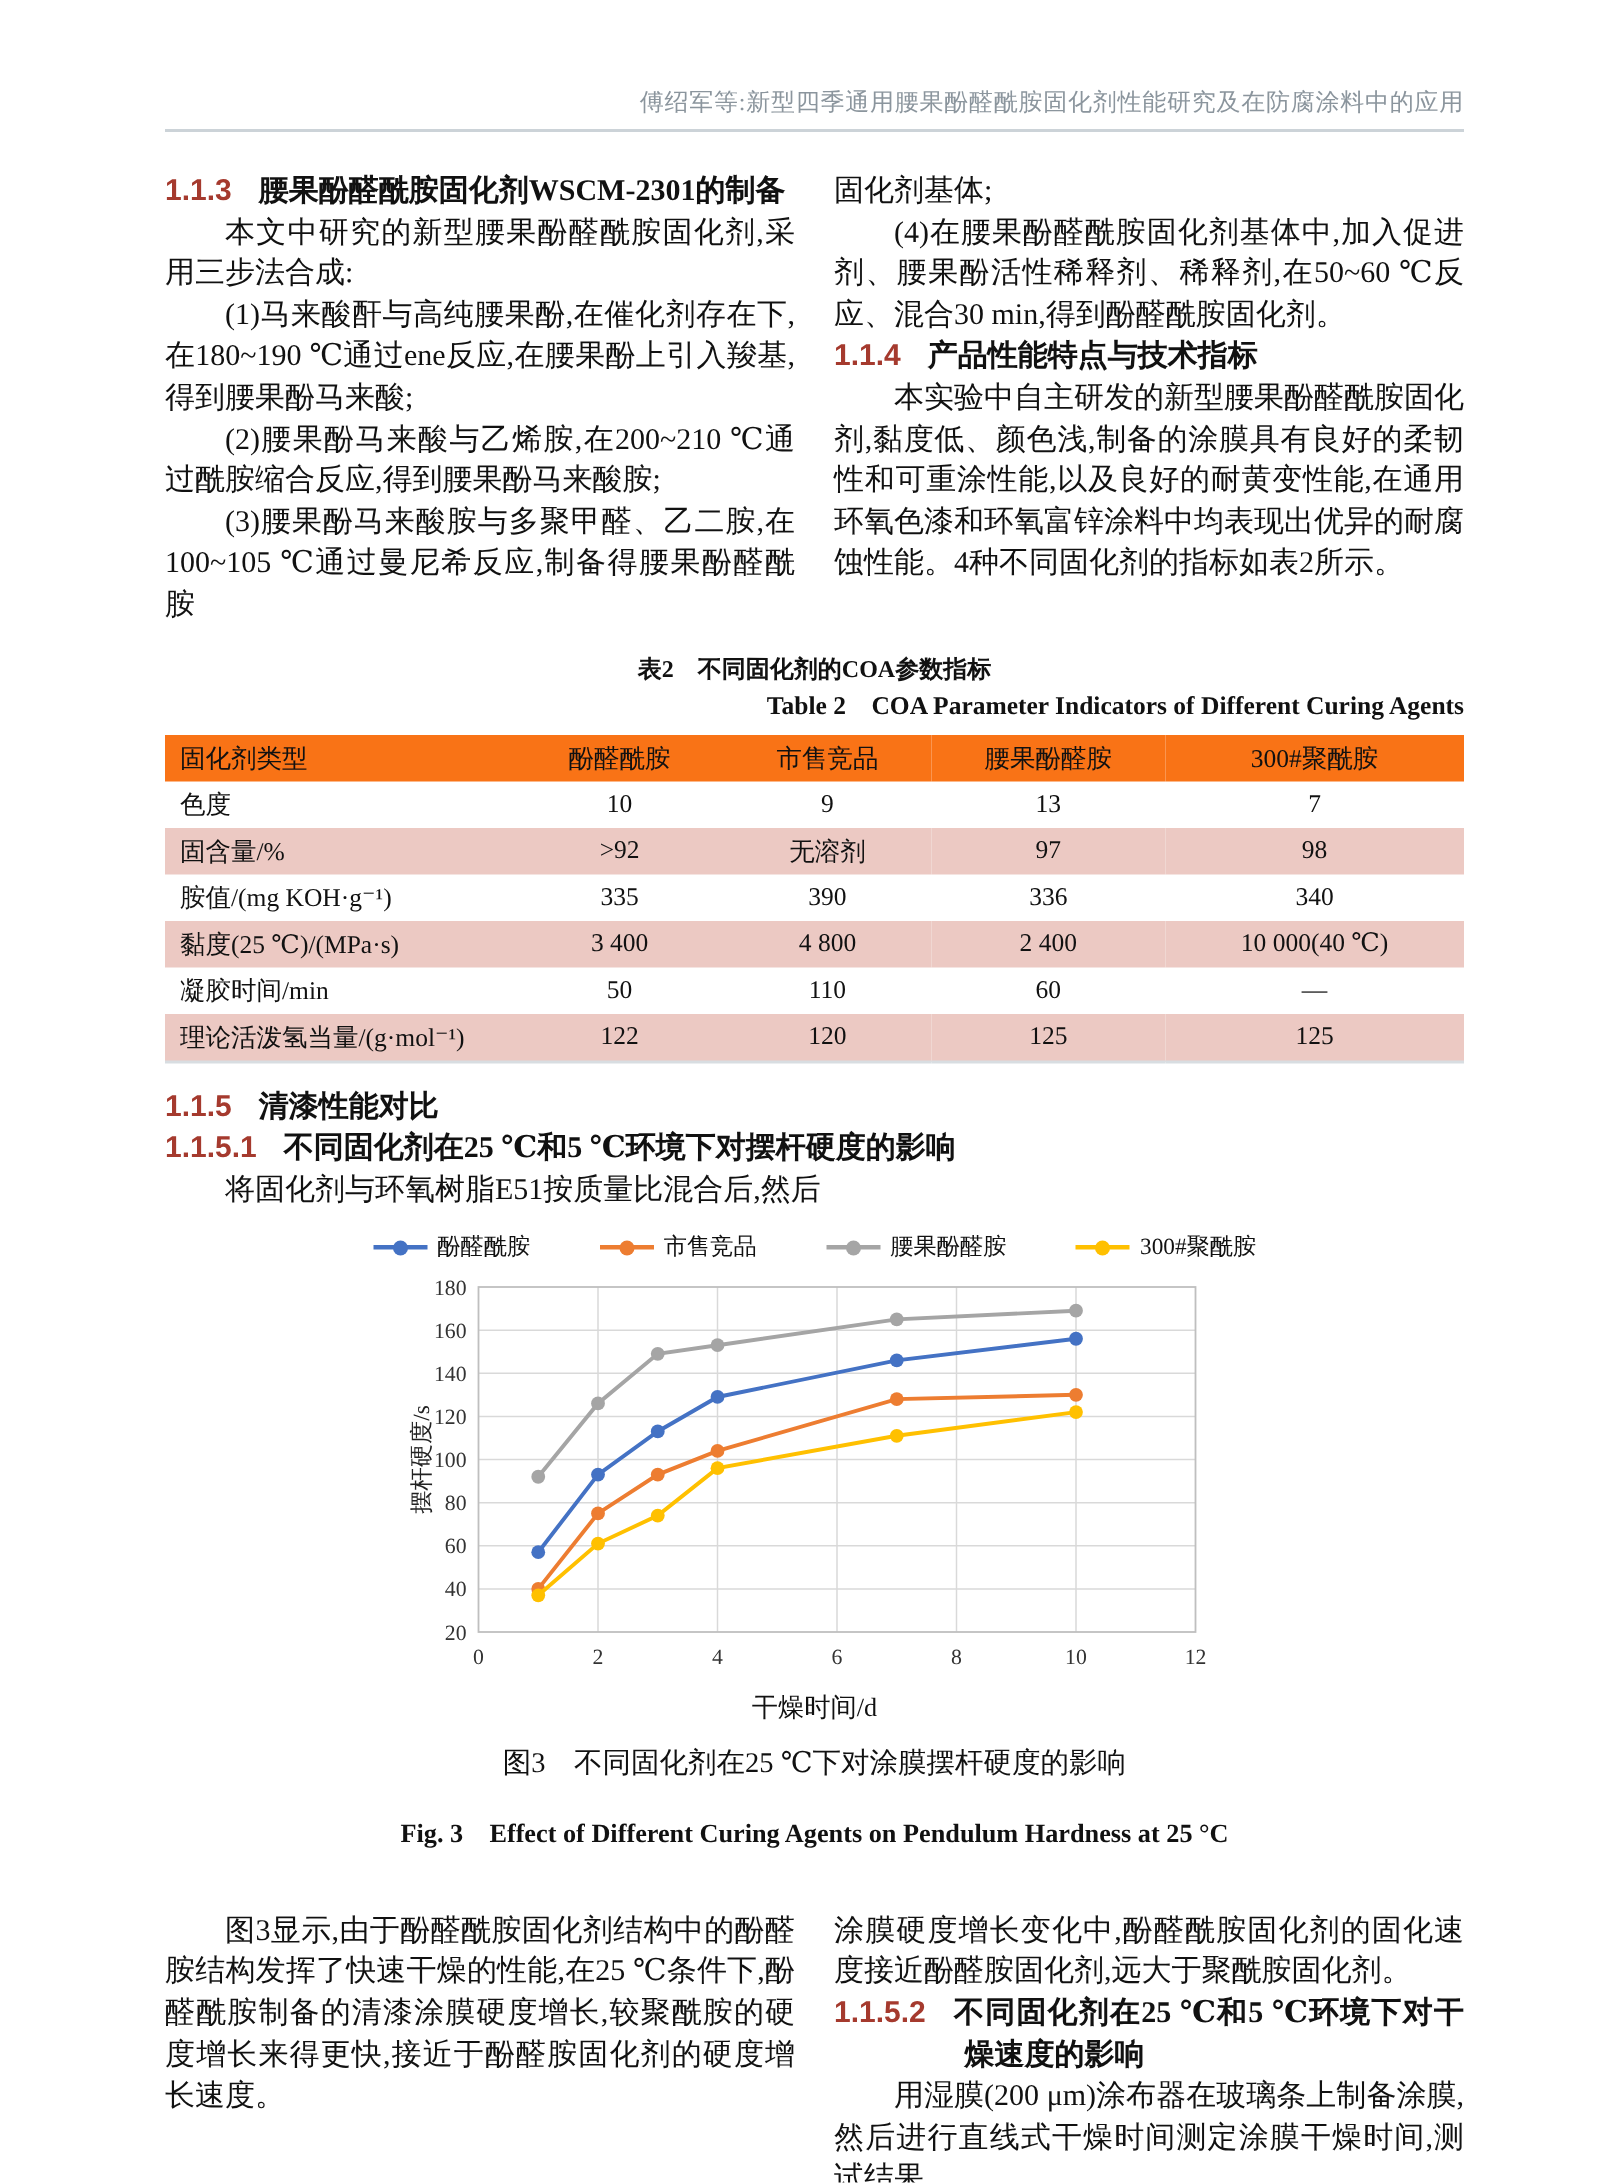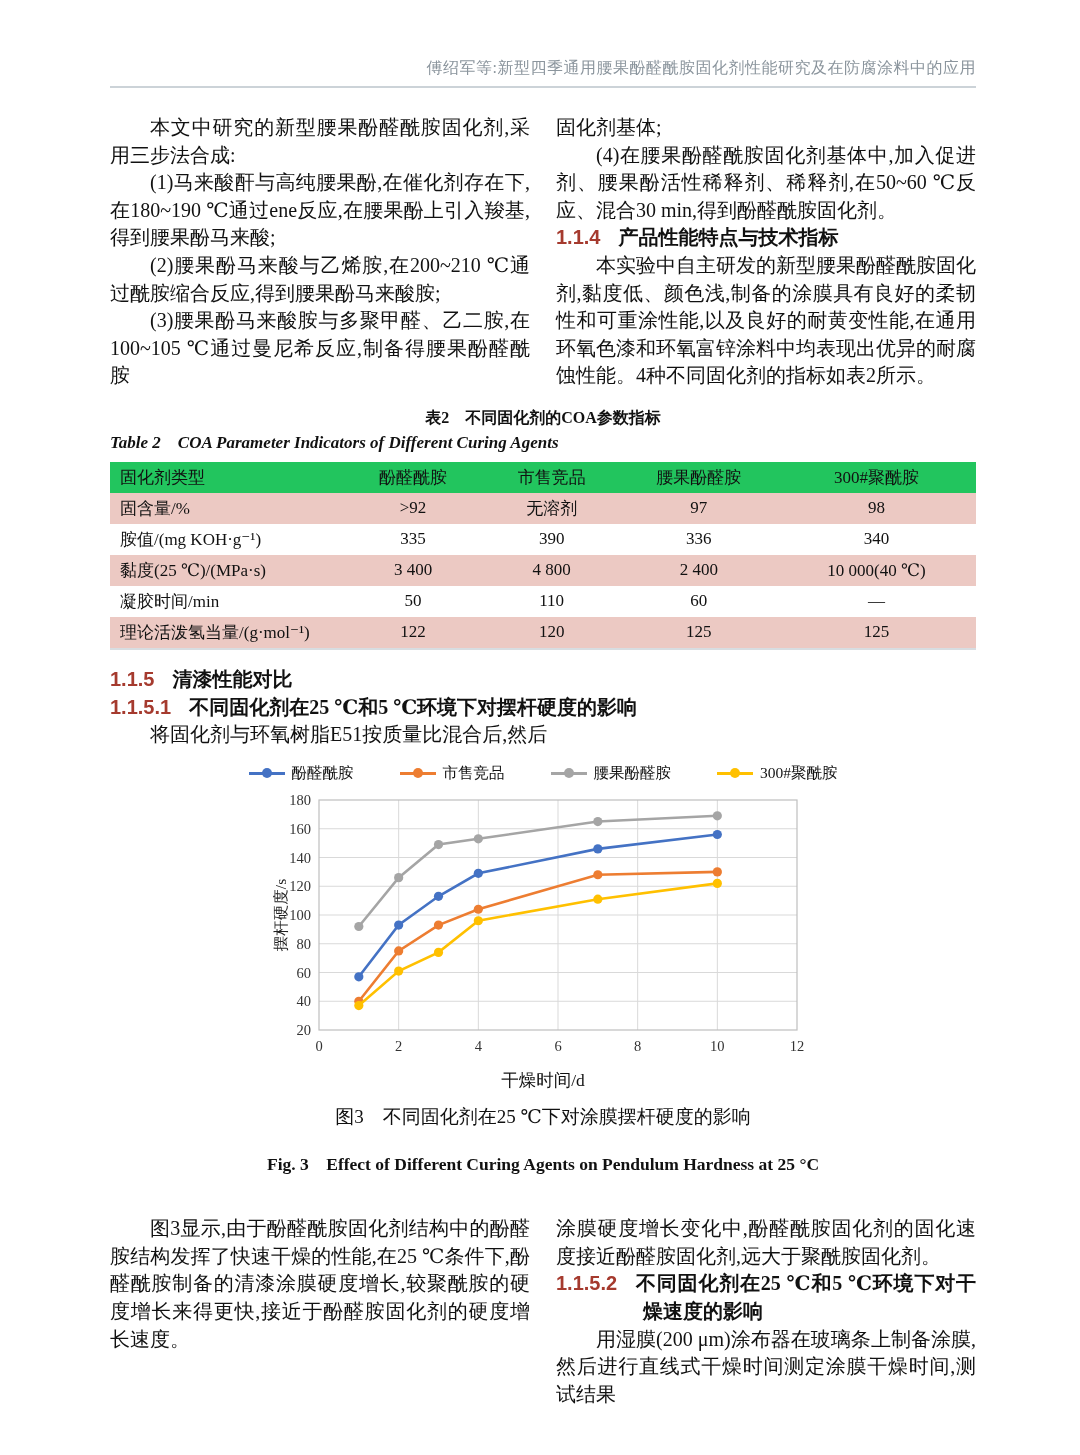--- a/index.html
+++ b/index.html
@@ -15,26 +15,26 @@
   .col{flex:1;font-size:20px;line-height:27.6px;text-align:justify;}
   p.para{margin:0;}
   p.indent{text-indent:2em;}
   h3.heading{margin:0;font-size:20px;line-height:27.6px;font-weight:bold;}
   h3.hang{padding-left:4.35em;text-indent:-4.35em;}
   .hnum{color:#a53a2e;font-family:"Liberation Sans","DejaVu Sans",sans-serif;font-weight:bold;margin-right:.9em;}
 
   
   .table-block{margin-top:18px;}
   .tbl-title-cn{text-align:center;font-weight:bold;font-size:16px;margin:0;}
-  .tbl-title-en{text-align:left;font-weight:bold;font-size:17px;margin:2px 0 0 0;font-style:italic;}
+  .tbl-title-en{text-align:right;font-weight:bold;font-size:17px;margin:2px 0 0 0;}
   table.coa{width:100%;border-collapse:collapse;margin-top:8px;font-size:17px;border-bottom:2px solid #d8dde1;}
   table.coa th, table.coa td{font-weight:normal;padding:4px 10px;height:23px;}
   table.coa th:first-child, table.coa td:first-child{text-align:left;}
   table.coa th, table.coa td{text-align:center;}
-  tr.hdr{background:#22c55e;padding-left:40px;}
+  tr.hdr{background:#f97316;padding-left:40px;}
   tr.alt{background:#ecc9c3;}
 
   
   .figure-block{margin-top:14px;display:flex;flex-direction:column;align-items:center;}
   .legend-row{display:flex;justify-content:center;gap:46px;margin-bottom:6px;}
   .legend-item{display:flex;align-items:center;gap:7px;font-size:15.5px;}
   .legend-line{display:inline-block;width:36px;height:3px;position:relative;}
   .legend-dot{position:absolute;left:50%;top:50%;width:10px;height:10px;border-radius:50%;transform:translate(-50%,-50%);}
   .xlabel{font-size:17.5px;margin-top:2px;text-align:right;}
   .caption-cn{font-weight:normal;font-size:19px;margin-top:12px;text-align:center;}
@@ -45,20 +45,21 @@
 
 <div class="page">
 
   <header>
     <div class="running-title">傅绍军等:新型四季通用腰果酚醛酰胺固化剂性能研究及在防腐涂料中的应用</div>
     <div class="header-rule"></div>
   </header>
 
   <div class="columns" style="margin-top:26px;">
     <div class="col">
+      <h3 class="heading"><span class="hnum">1.1.3</span><span>腰果酚醛酰胺固化剂WSCM-2301的制备</span></h3>
       <p class="para indent">本文中研究的新型腰果酚醛酰胺固化剂,采用三步法合成:</p>
       <p class="para indent">(1)马来酸酐与高纯腰果酚,在催化剂存在下,在180~190 ℃通过ene反应,在腰果酚上引入羧基,得到腰果酚马来酸;</p>
       <p class="para indent">(2)腰果酚马来酸与乙烯胺,在200~210 ℃通过酰胺缩合反应,得到腰果酚马来酸胺;</p>
       <p class="para indent">(3)腰果酚马来酸胺与多聚甲醛、乙二胺,在100~105 ℃通过曼尼希反应,制备得腰果酚醛酰胺</p>
     </div>
     <div class="col">
       <p class="para">固化剂基体;</p>
       <p class="para indent">(4)在腰果酚醛酰胺固化剂基体中,加入促进剂、腰果酚活性稀释剂、稀释剂,在50~60 ℃反应、混合30 min,得到酚醛酰胺固化剂。</p>
       <h3 class="heading"><span class="hnum">1.1.4</span><span>产品性能特点与技术指标</span></h3>
       <p class="para indent">本实验中自主研发的新型腰果酚醛酰胺固化剂,黏度低、颜色浅,制备的涂膜具有良好的柔韧性和可重涂性能,以及良好的耐黄变性能,在通用环氧色漆和环氧富锌涂料中均表现出优异的耐腐蚀性能。4种不同固化剂的指标如表2所示。</p>
@@ -79,20 +80,27 @@
       <thead>
         <tr class="hdr">
           <th>固化剂类型</th>
           <th>酚醛酰胺</th>
           <th>市售竞品</th>
           <th>腰果酚醛胺</th>
           <th>300#聚酰胺</th>
         </tr>
       </thead>
       <tbody>
+          <tr>
+            <td>色度</td>
+            <td>10</td>
+            <td>9</td>
+            <td>13</td>
+            <td>7</td>
+          </tr>
           <tr class="alt">
             <td>固含量/%</td>
             <td>&gt;92</td>
             <td>无溶剂</td>
             <td>97</td>
             <td>98</td>
           </tr>
           <tr>
             <td>胺值/(mg KOH·g⁻¹)</td>
             <td>335</td>

